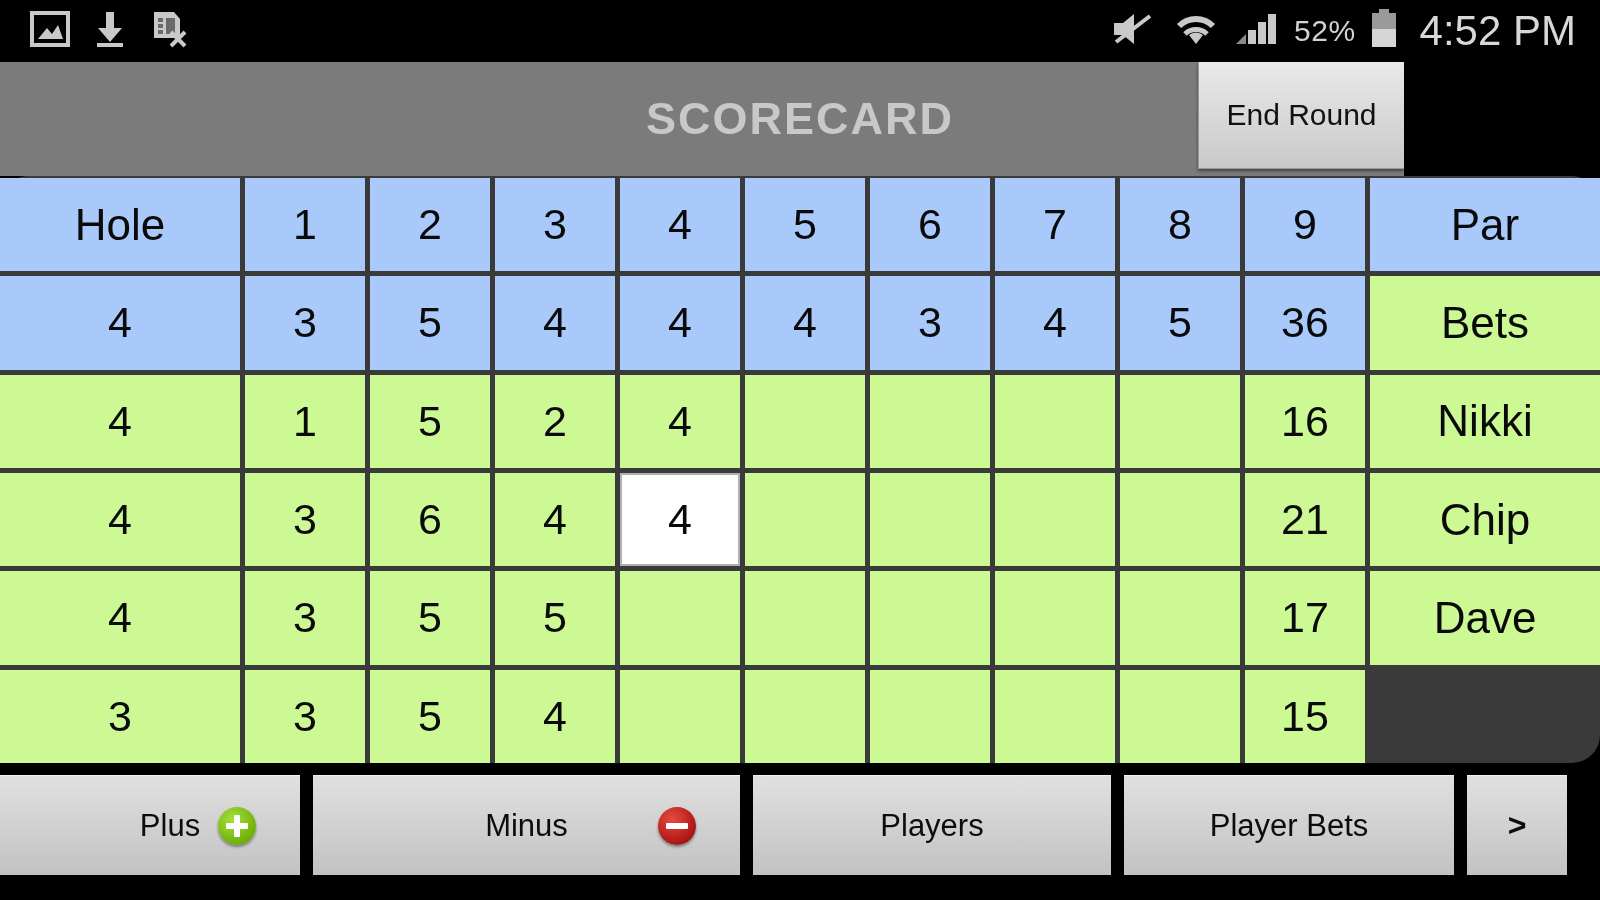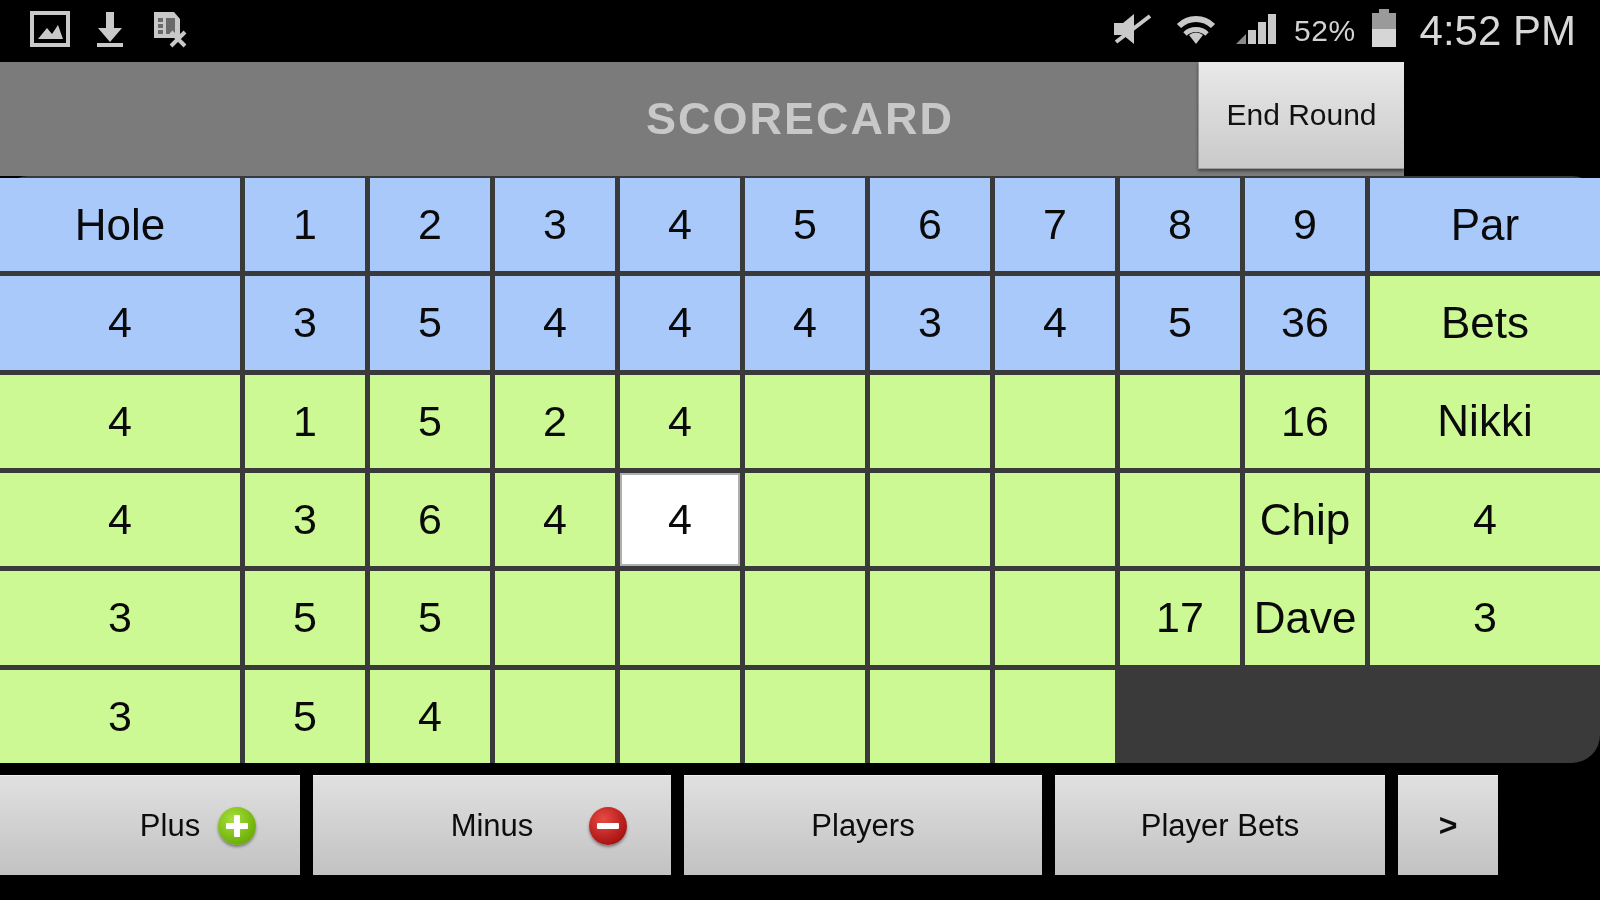--- a/index.html
+++ b/index.html
@@ -79,21 +79,21 @@
   }
   .tb-btn {
     position: relative; height: 100px;
     background: linear-gradient(#e0e0e0, #c2c2c2);
     border-top: 1px solid #f2f2f2;
     box-shadow: 0 2px 2px rgba(0,0,0,.5);
     display: flex; align-items: center; justify-content: center;
     color: #0d0d0d; font-size: 31px;
   }
   .tb-plus  { width: 300px; padding-left: 40px; }
-  .tb-minus { width: 358px; }
+  .tb-minus { width: 427px; }
   .tb-players { width: 358px; text-align: center; }
   .tb-bets  { width: 330px; }
   .tb-next  { width: 100px; font-size: 32px; font-weight: bold; }
   .btn-ico {
     position: absolute; right: 44px; top: 50%; transform: translateY(-50%);
     width: 38px; height: 38px; border-radius: 50%;
     display: flex; align-items: center; justify-content: center;
   }
   .ico-plus  { background: radial-gradient(circle at 38% 32%, #a6e03a, #6aab06 78%); box-shadow: 0 2px 3px rgba(0,0,0,.4); }
   .ico-minus { background: radial-gradient(circle at 38% 32%, #e84a42, #a51010 78%); box-shadow: 0 2px 3px rgba(0,0,0,.4); }
@@ -211,20 +211,21 @@
       <div class="cell player namecell">Nikki</div>
       <div class="cell player">4</div>
       <div class="cell player">3</div>
       <div class="cell player">6</div>
       <div class="cell player">4</div>
       <div class="cell player selected">4</div>
       <div class="cell player"></div>
       <div class="cell player"></div>
       <div class="cell player"></div>
       <div class="cell player"></div>
+      <div class="cell player">21</div>
       <div class="cell player namecell">Chip</div>
       <div class="cell player">4</div>
       <div class="cell player">3</div>
       <div class="cell player">5</div>
       <div class="cell player">5</div>
       <div class="cell player"></div>
       <div class="cell player"></div>
       <div class="cell player"></div>
       <div class="cell player"></div>
       <div class="cell player"></div>
@@ -232,20 +233,21 @@
       <div class="cell player namecell">Dave</div>
       <div class="cell player">3</div>
       <div class="cell player">3</div>
       <div class="cell player">5</div>
       <div class="cell player">4</div>
       <div class="cell player"></div>
       <div class="cell player"></div>
       <div class="cell player"></div>
       <div class="cell player"></div>
       <div class="cell player"></div>
+      <div class="cell player">15</div>
     </div>
 
   <div class="toolbar">
     <div class="tb-btn tb-plus">
       <span>Plus</span>
       <span class="btn-ico ico-plus"></span>
     </div>
     <div class="tb-btn tb-minus">
       <span>Minus</span>
       <span class="btn-ico ico-minus"></span>

